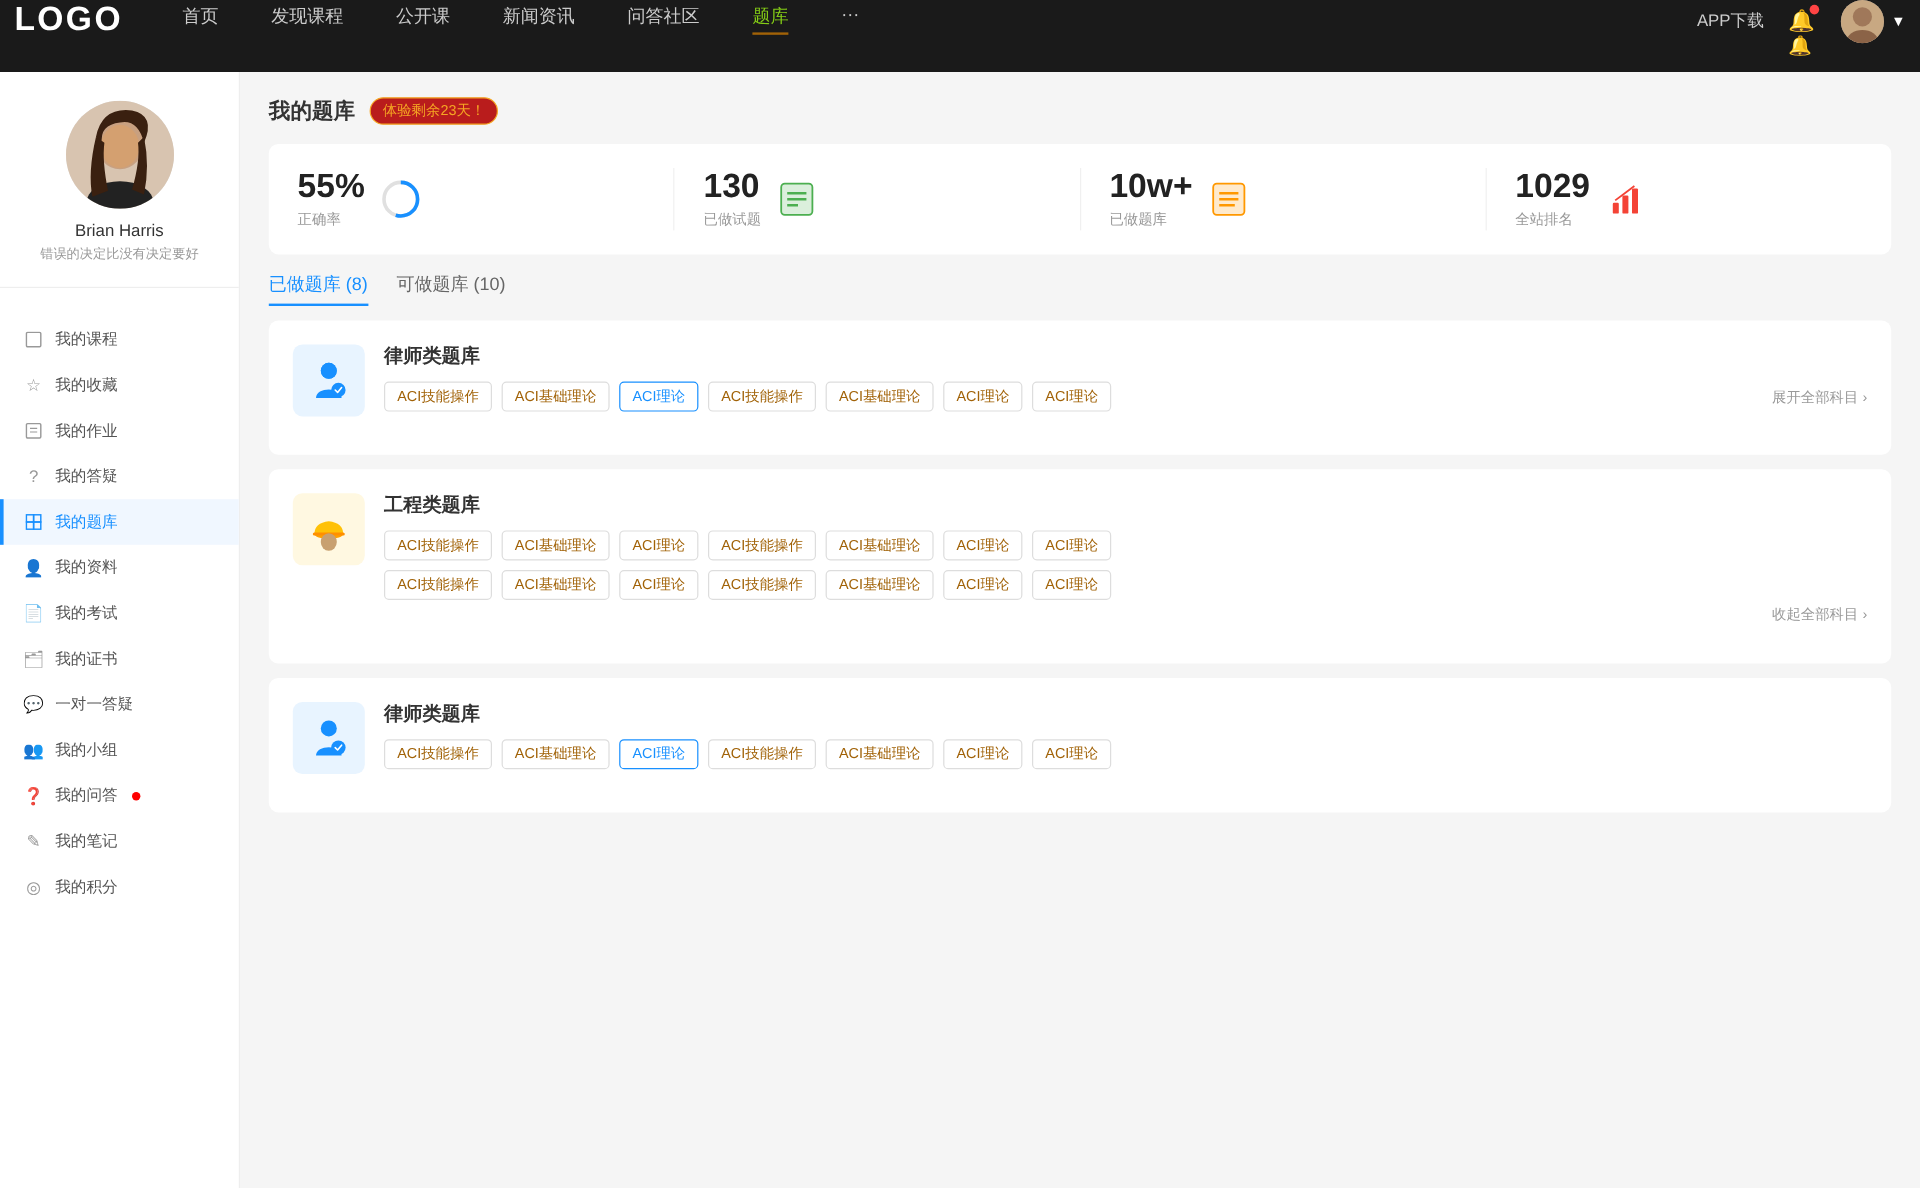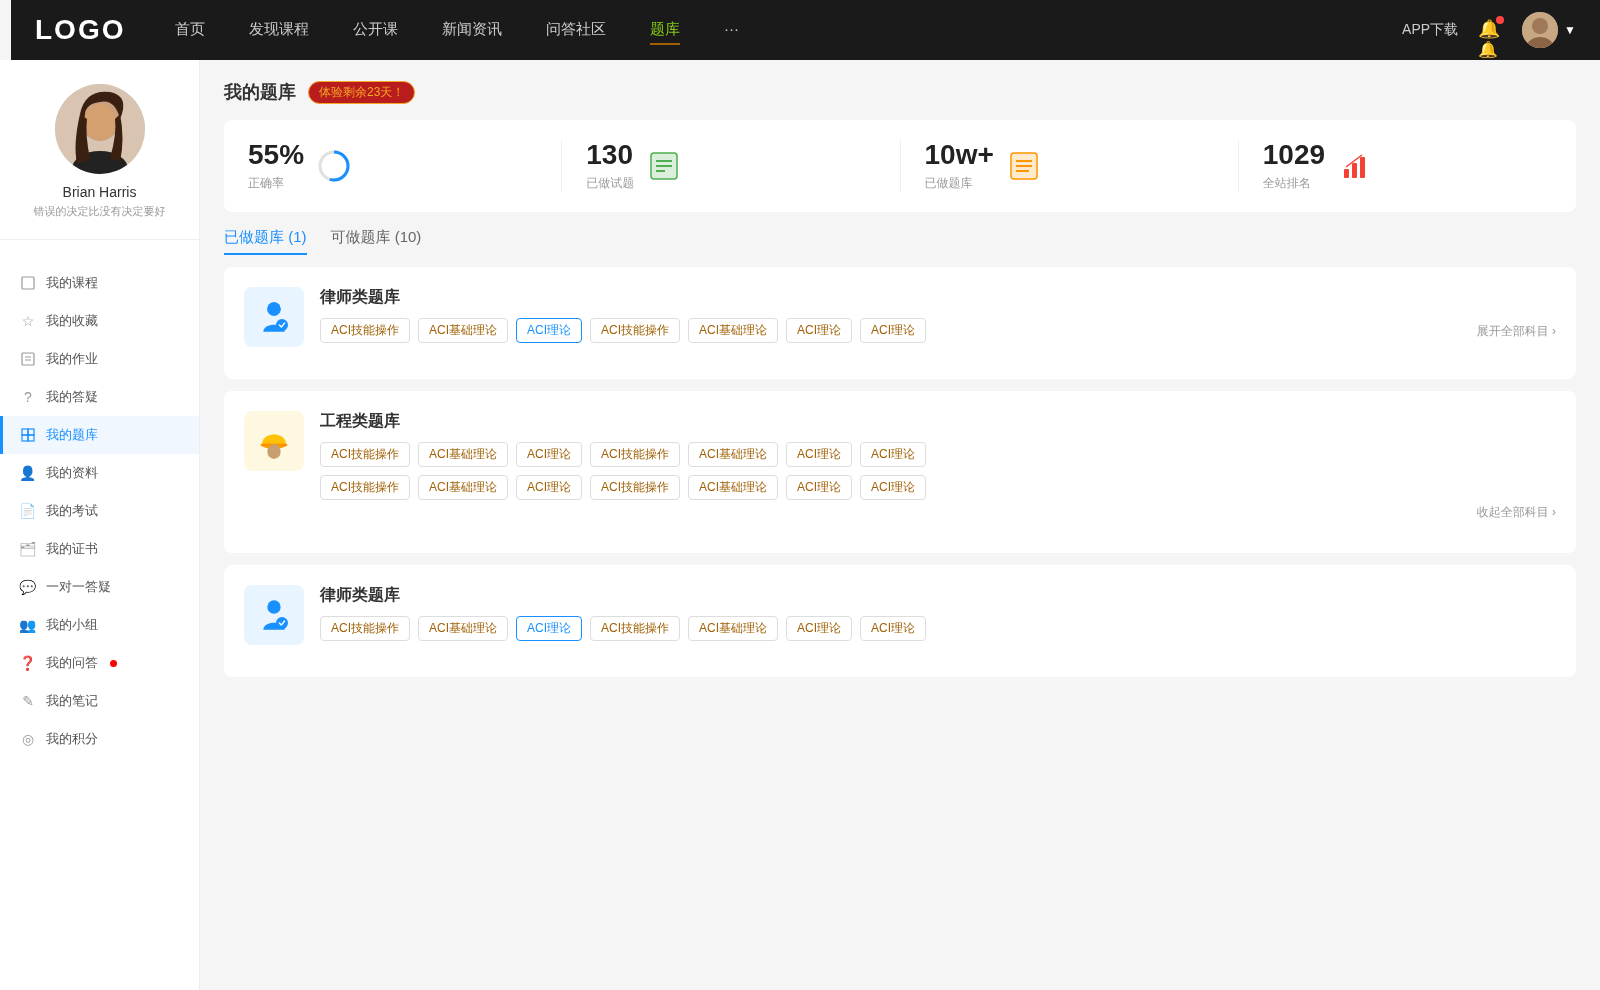--- a/index.html
+++ b/index.html
@@ -3,26 +3,25 @@
   <meta charset="utf-8">
   <style>
     * { box-sizing: border-box; margin: 0; padding: 0; }
     body { font-family: -apple-system, BlinkMacSystemFont, 'PingFang SC', 'Microsoft YaHei', sans-serif; background: #f5f5f5; color: #333; }
 
     
     .navbar {
       background: #1a1a1a;
       height: 60px;
       display: flex;
-      align-items: center;
-      padding: 0 24px;
+      align-items: flex-start;
+      padding: 0 12px;
       position: fixed;
       top: 0; left: 0; right: 0;
       z-index: 100;
-      margin-left: 11px;
     }
     .navbar-logo {
       color: white;
       font-size: 28px;
       font-weight: bold;
       letter-spacing: 2px;
       margin-right: 40px;
       min-width: 100px;
     }
     .navbar-nav {
@@ -505,21 +504,21 @@
             <rect x="4" y="18" width="5" height="9" fill="#f44336" rx="1"></rect>
             <rect x="12" y="12" width="5" height="15" fill="#f44336" rx="1"></rect>
             <rect x="20" y="6" width="5" height="21" fill="#f44336" rx="1"></rect>
             <polyline points="6,16 14,10 22,4" stroke="#f44336" stroke-width="1.5" fill="none"></polyline>
           </svg>
         </div>
       </div>
     </div>
 
     <div class="tabs-row">
-      <span class="tab-item active">已做题库 (1)</span>
+      <span class="tab-item active">已做题库 (8)</span>
       <span class="tab-item">可做题库 (10)</span>
     </div>
 
     <div class="qbank-card">
       <div class="qbank-header">
         <div class="qbank-icon">
           <svg viewBox="0 0 60 60" xmlns="http://www.w3.org/2000/svg">
             <circle cx="30" cy="18" r="10" fill="#1890ff"></circle>
             <path d="M14 52 C14 38 46 38 46 52" fill="#1890ff"></path>
             <circle cx="30" cy="18" r="10" fill="#1890ff"></circle>

